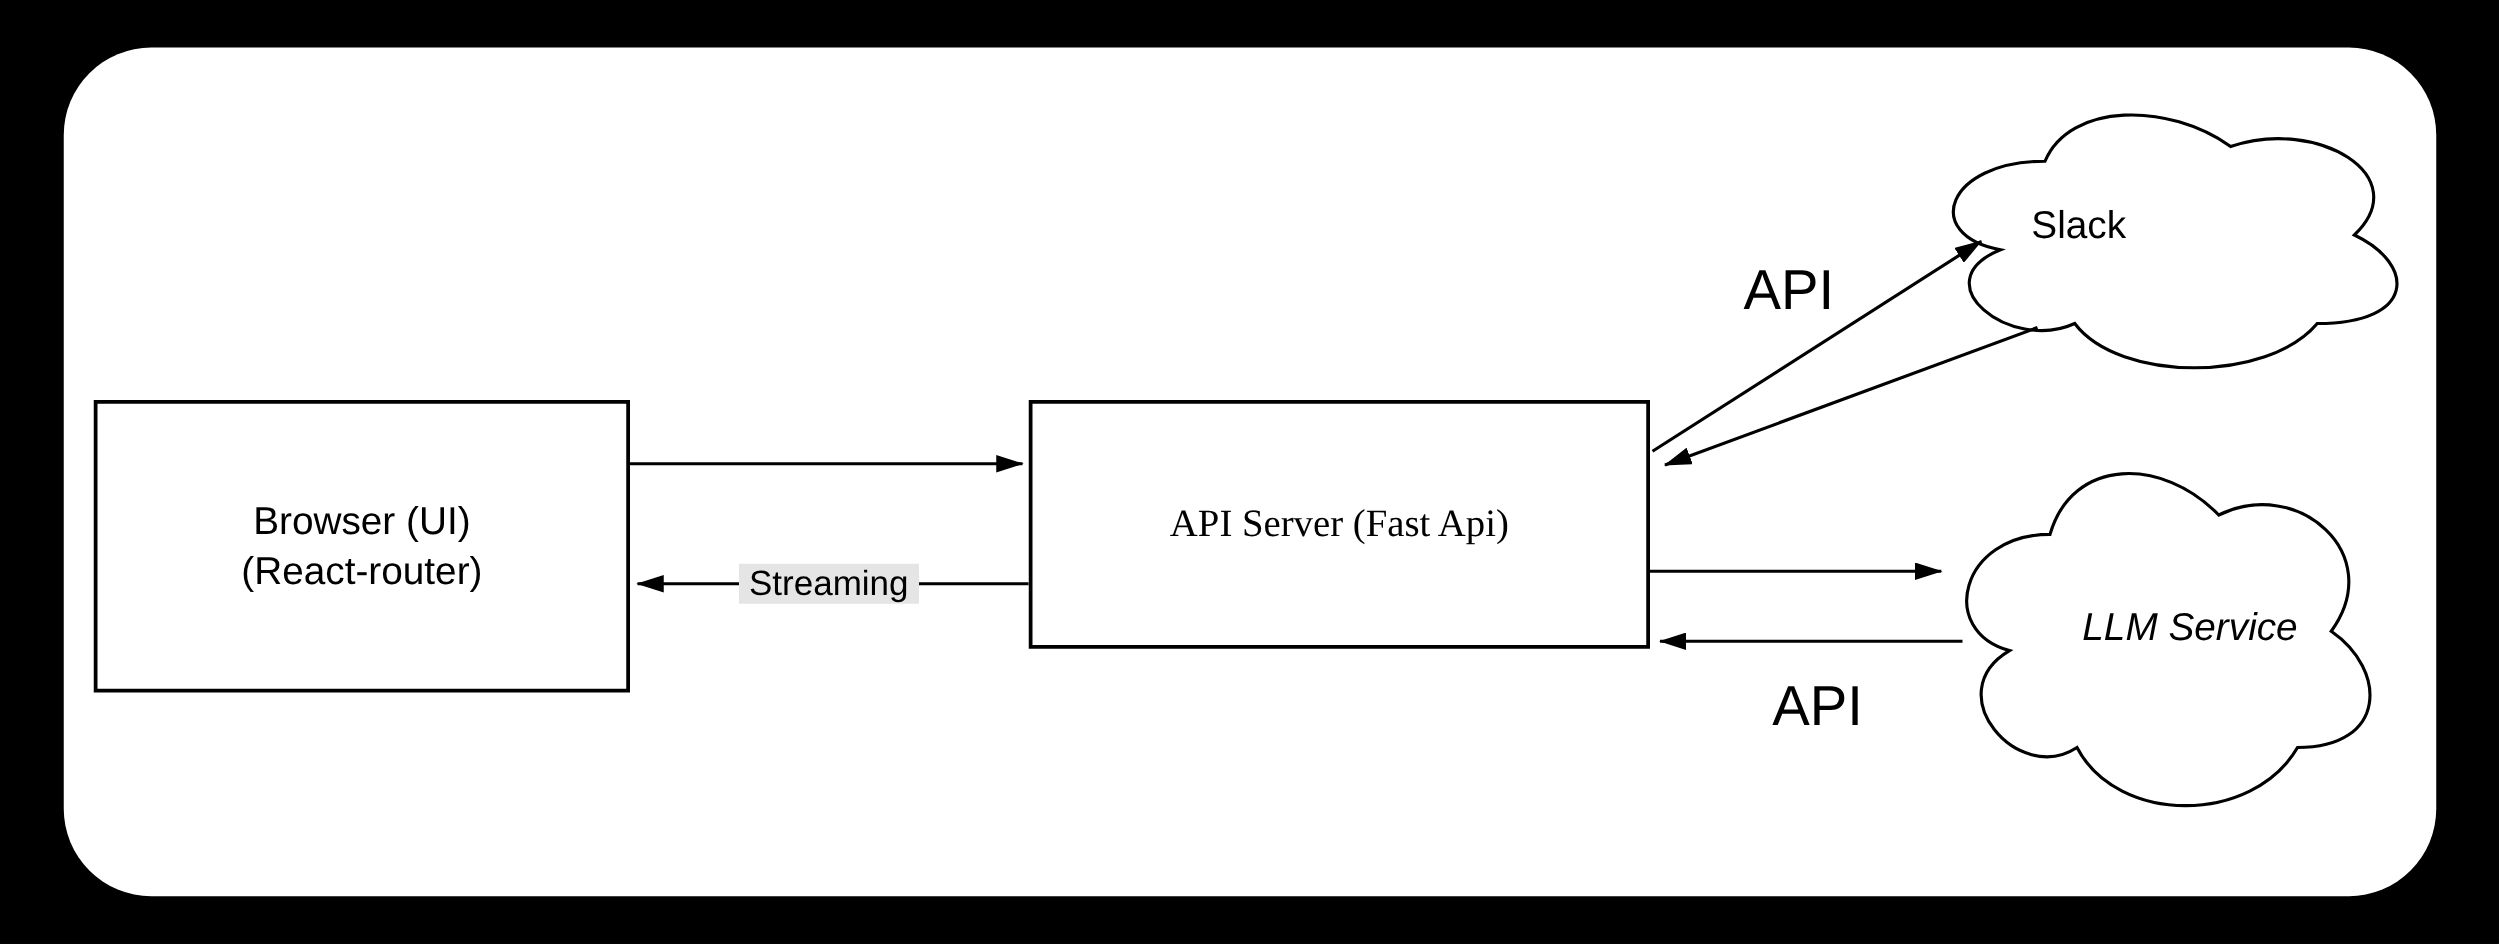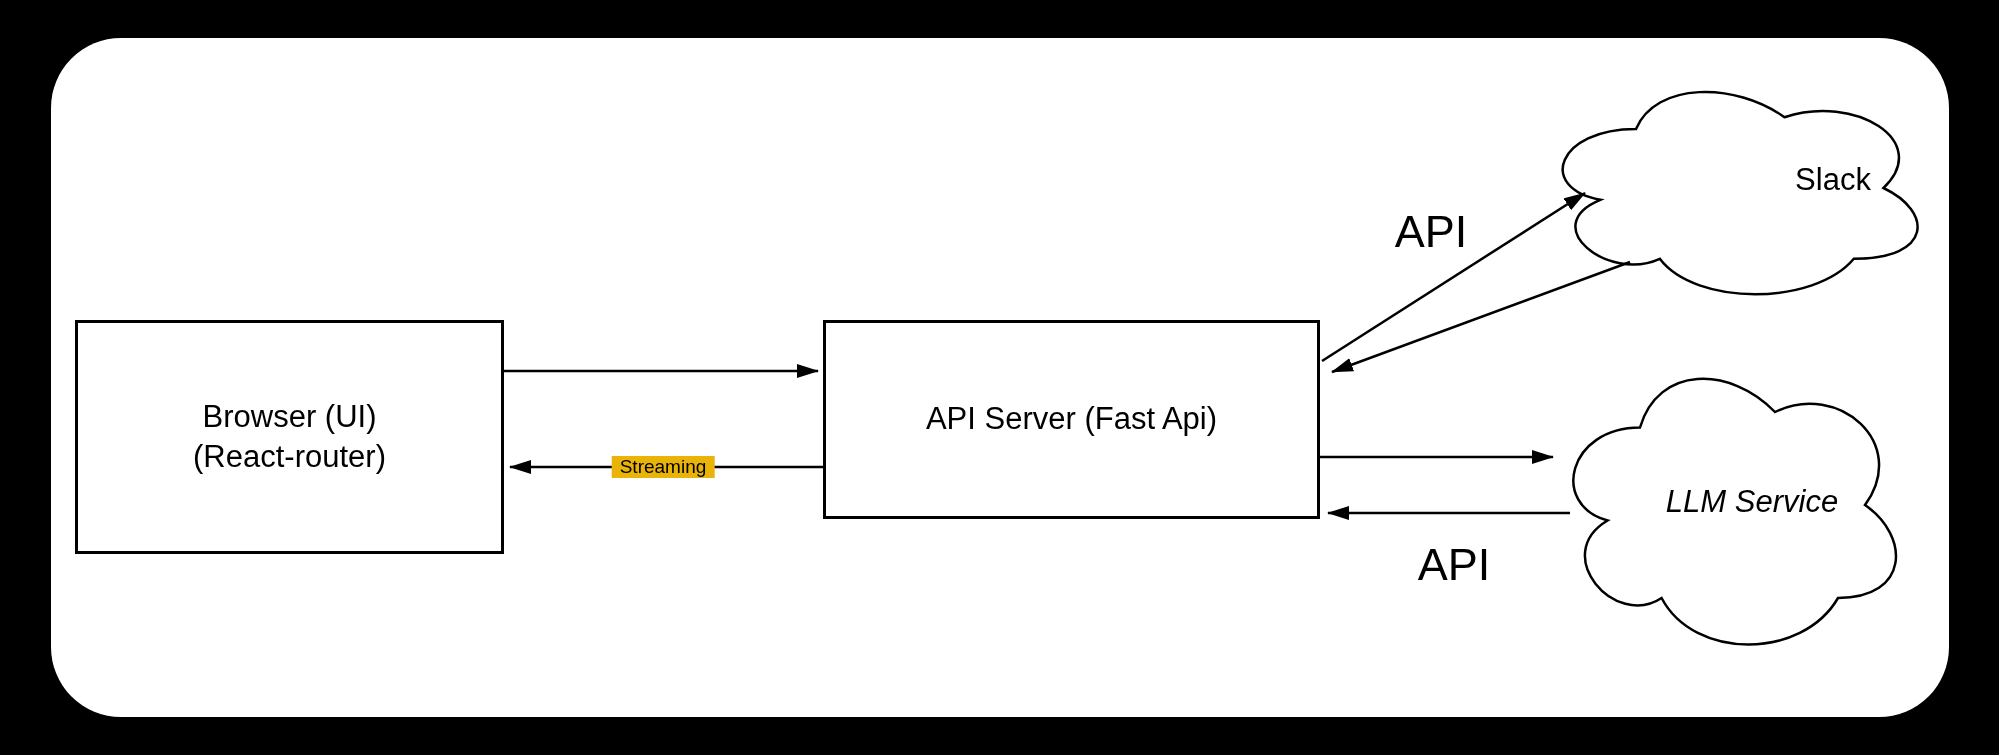--- a/index.html
+++ b/index.html
@@ -41,36 +41,36 @@
     border: 3px solid #000000;
     display: flex;
     flex-direction: column;
     align-items: center;
     justify-content: center;
     text-align: center;
     font-size: 31px;
     line-height: 1.3;
   }
   .node-browser { left: 75px;  top: 320px; width: 429px; height: 234px; }
-  .node-api     { left: 823px; top: 320px; width: 497px; height: 199px; }
+  .node-api     { left: 823px; top: 320px; width: 497px; height: 199px; font-family: Liberation Serif, serif; }
   .label {
     position: absolute;
     transform: translate(-50%, -50%);
     white-space: nowrap;
   }
   .streaming-label {
     left: 663px; top: 467px;
-    font-size: 19px;
-    background: #eab308;
+    font-size: 28px;
+    background: #e5e5e5;
     padding: 0 8px;
   }
   .api-label-slack { left: 1431px; top: 232px; font-size: 45px; }
   .api-label-llm   { left: 1454px; top: 565px; font-size: 45px; }
   .cloud-label { font-size: 31px; }
-  .slack-label { left: 1833px; top: 180px; text-align: right; }
+  .slack-label { left: 1663px; top: 180px; text-align: right; }
   .llm-label   { left: 1752px; top: 502px; font-style: italic; }
 </style>
 </head>
 <body>
 
 <div class="stage">
 
   <div class="panel"></div>
 
   <svg class="wires" viewBox="0 0 1999 755">

